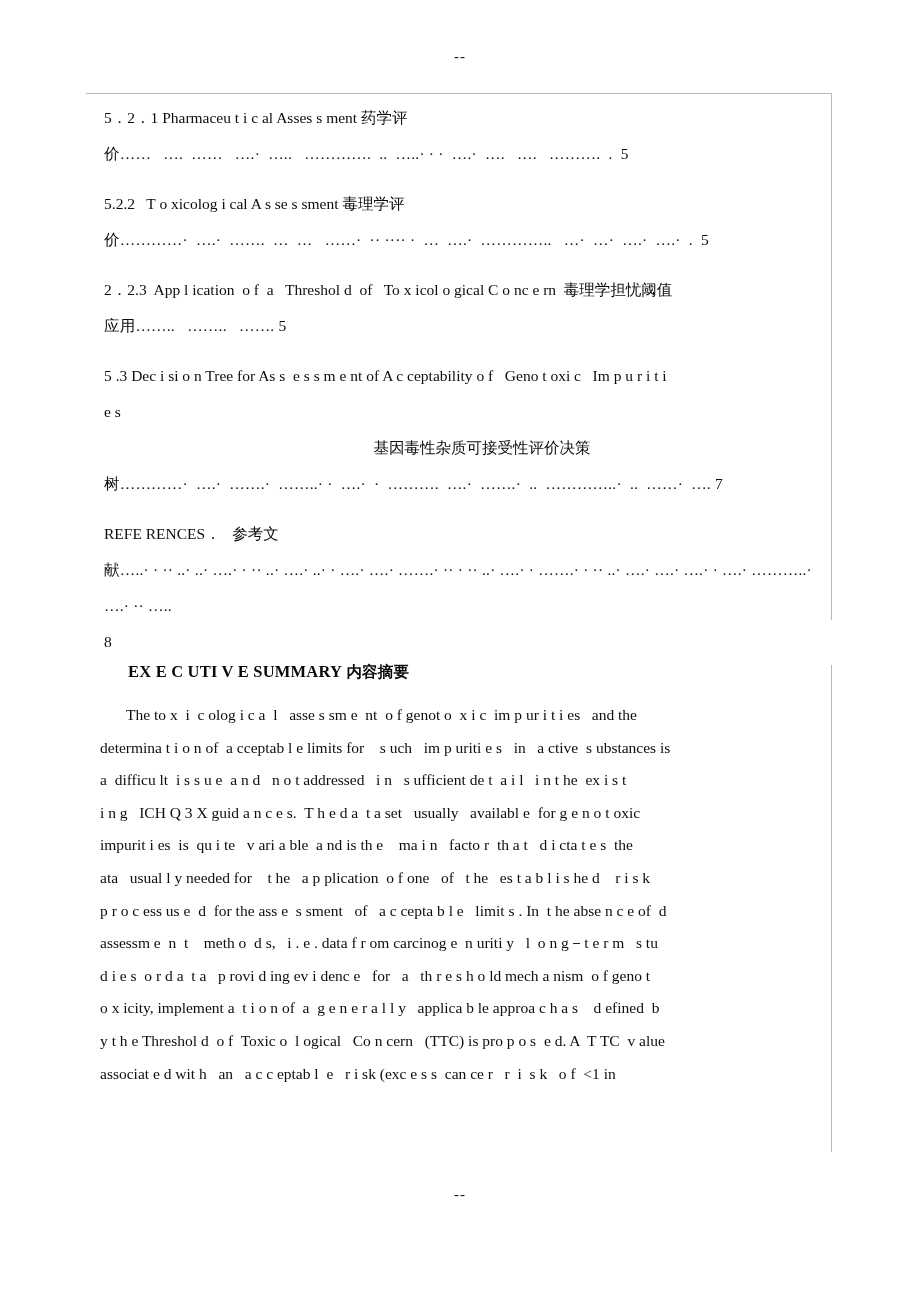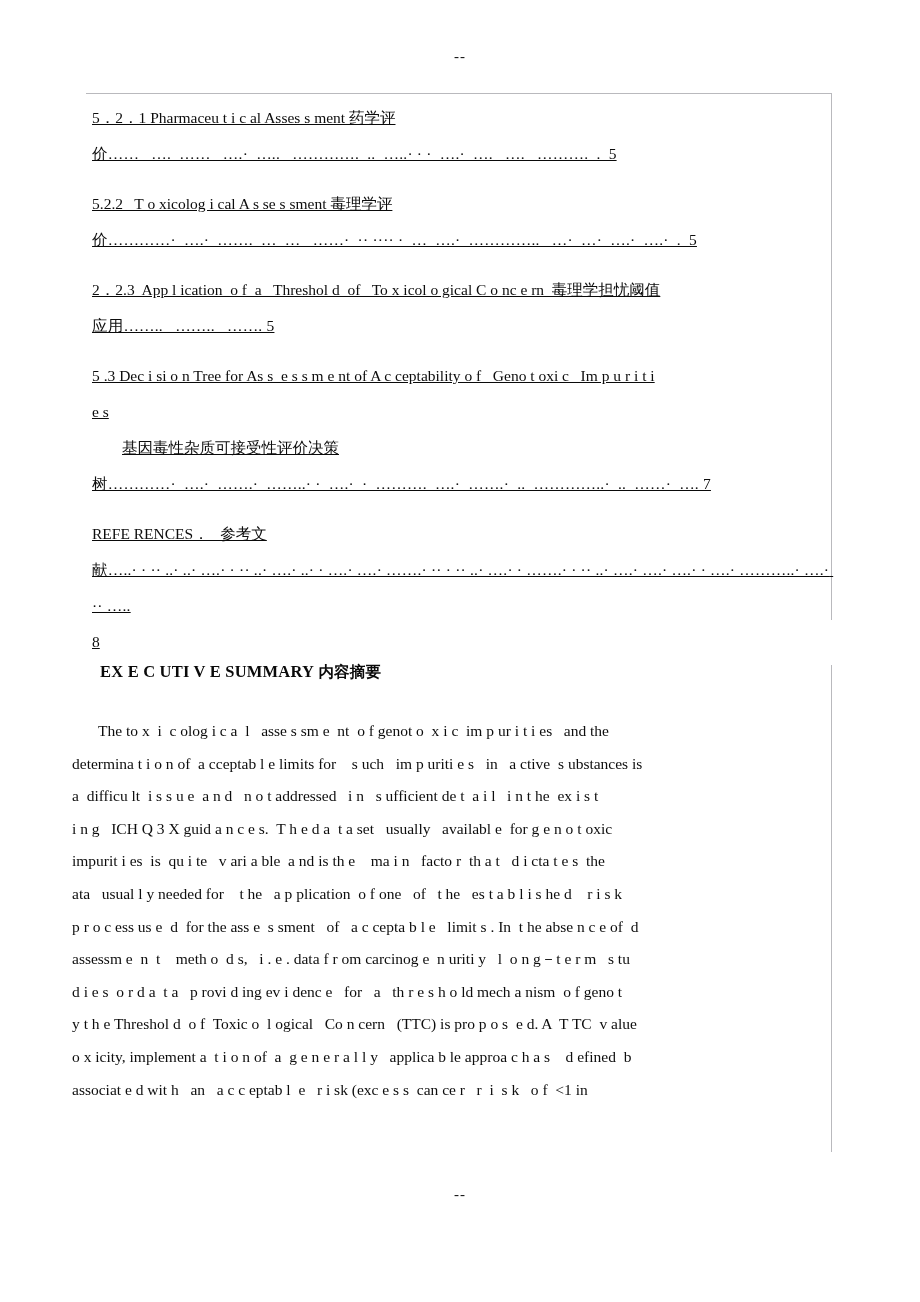--- a/index.html
+++ b/index.html
@@ -60,70 +60,70 @@
 
   
   .content {
     position: absolute;
     left: 88px;
     top: 100px;
     width: 742px;
   }
 
   .toc-entry {
-    margin: 0 0 4px 4px;
-    text-decoration: underline;
+    margin: 0 0 4px 16px;
   }
 
   .line {
     font-size: 15.5px;
     line-height: 36px;
     white-space: pre-wrap;
     word-break: break-word;
     color: #0d0d0d;
   }
 
   .line.toc {
     font-size: 15.5px;
   }
 
   .line.leader {
     letter-spacing: 0.2px;
   }
 
   .line.indent-cn {
     padding-left: 30px;
+    text-align: center;
   }
 
   .spacer-sm { height: 10px; }
 
   
   .summary-block {
     position: absolute;
-    left: 72px;
+    left: 100px;
     top: 655px;
     width: 742px;
   }
   .summary-heading {
     font-weight: bold;
     font-size: 16.5px;
     line-height: 34px;
     padding-left: 28px;
     letter-spacing: 0.2px;
   }
   .summary-heading .en {
     font-family: "Liberation Serif", serif;
   }
   .summary-heading .cn {
     font-family: "DejaVu Sans", sans-serif;
     font-size: 15.5px;
     font-weight: bold;
   }
   .summary-body {
-    margin-top: 26px;
+    margin-top: 10px;
   }
   .summary-body .line {
     font-size: 15.5px;
     line-height: 32.6px;
     white-space: pre-wrap;
   }
   .summary-body .line:first-child {
     text-indent: 26px;
   }
 </style>
@@ -186,18 +186,18 @@
   <div class="summary-body">
     <div class="line">The to x  i  c olog i c a  l   asse s sm e  nt  o f genot o  x i c  im p ur i t i es   and the</div>
     <div class="line">determina t i o n of  a cceptab l e limits for    s uch   im p uriti e s   in   a ctive  s ubstances is</div>
     <div class="line">a  difficu lt  i s s u e  a n d   n o t addressed   i n   s ufficient de t  a i l   i n t he  ex i s t</div>
     <div class="line">i n g   ICH Q 3 X guid a n c e s.  T h e d a  t a set   usually   availabl e  for g e n o t oxic</div>
     <div class="line">impurit i es  is  qu i te   v ari a ble  a nd is th e    ma i n   facto r  th a t   d i cta t e s  the</div>
     <div class="line">ata   usual l y needed for    t he   a p plication  o f one   of   t he   es t a b l i s he d    r i s k</div>
     <div class="line">p r o c ess us e  d  for the ass e  s sment   of   a c cepta b l e   limit s . In  t he abse n c e of  d</div>
     <div class="line">assessm e  n  t    meth o  d s,   i . e . data f r om carcinog e  n uriti y   l  o n g－t e r m   s tu</div>
     <div class="line">d i e s  o r d a  t a   p rovi d ing ev i denc e   for   a   th r e s h o ld mech a nism  o f geno t</div>
+    <div class="line">o x icity, implement a  t i o n of  a  g e n e r a l l y   applica b le approa c h a s    d efined  b</div>
     <div class="line">y t h e Threshol d  o f  Toxic o  l ogical   Co n cern   (TTC) is pro p o s  e d. A  T TC  v alue</div>
-    <div class="line">o x icity, implement a  t i o n of  a  g e n e r a l l y   applica b le approa c h a s    d efined  b</div>
     <div class="line">associat e d wit h   an   a c c eptab l  e   r i sk (exc e s s  can ce r   r  i  s k   o f  &lt;1 in</div>
   </div>
 
 </div>
 
 </body></html>

